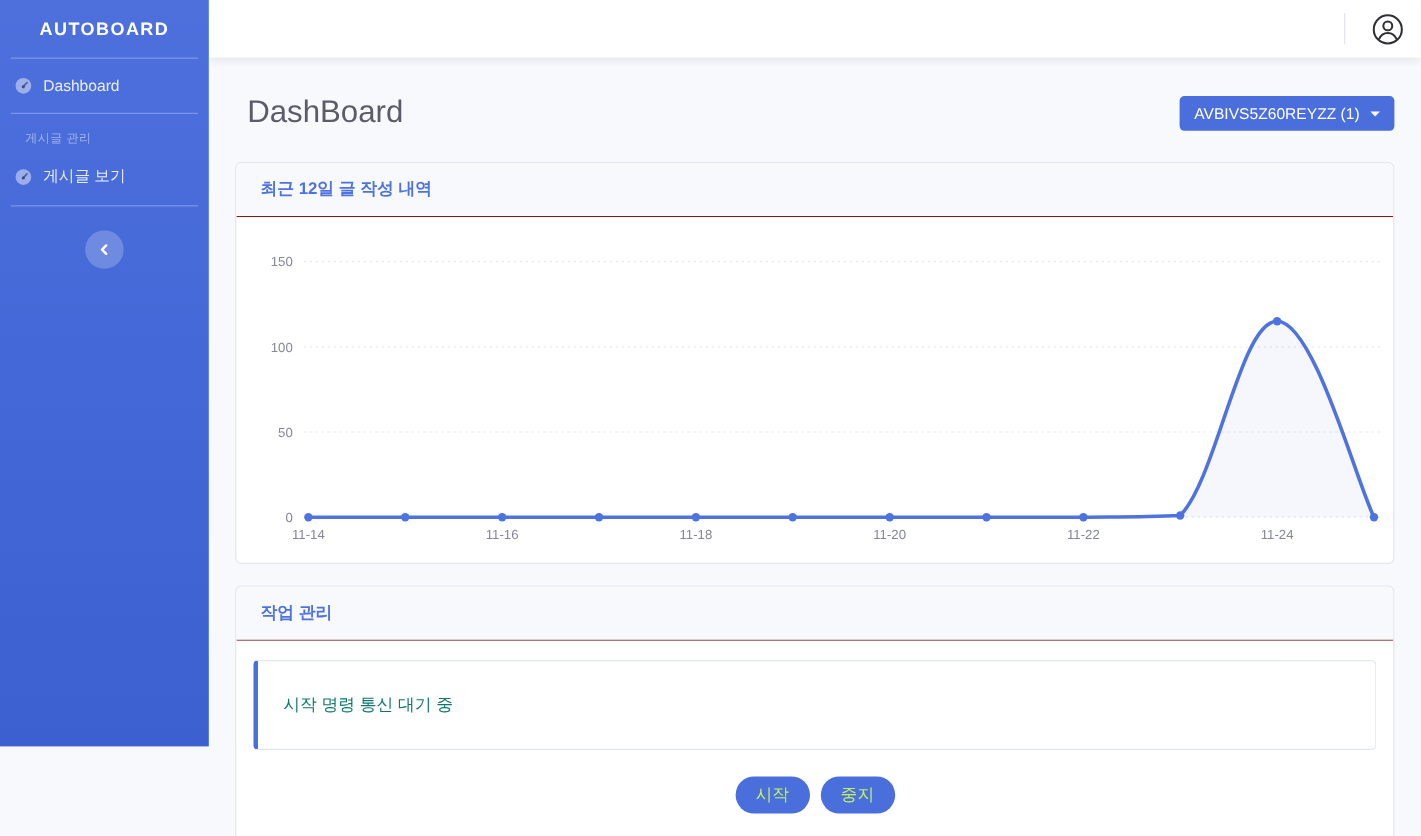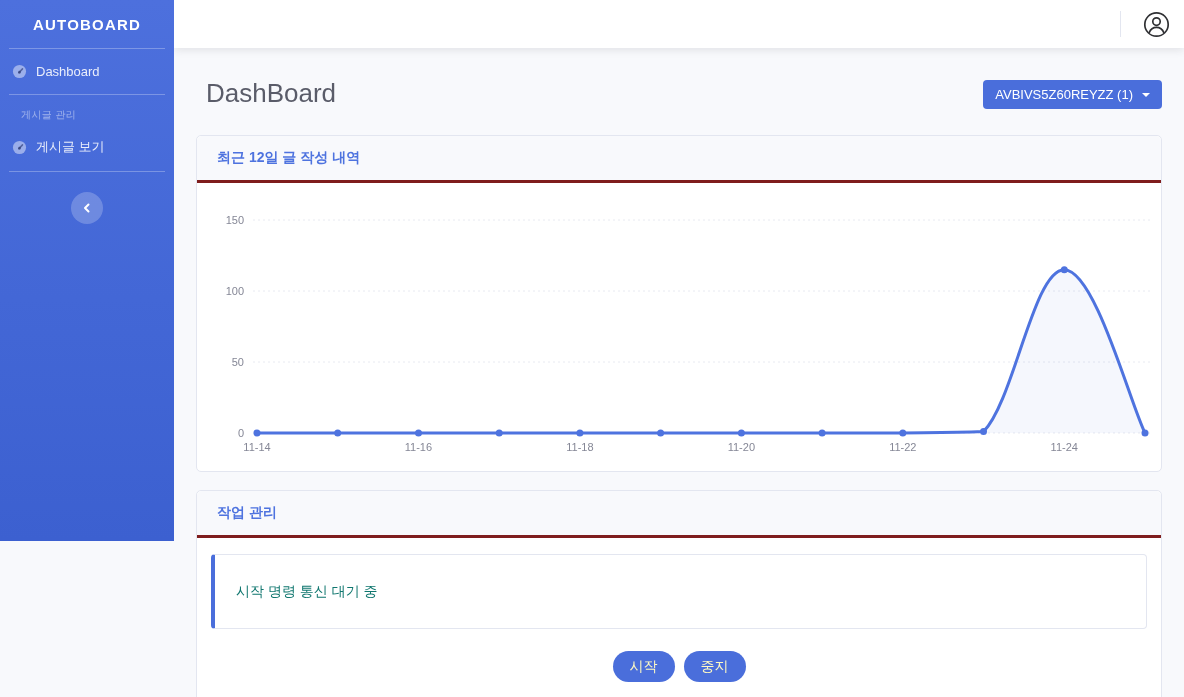--- a/index.html
+++ b/index.html
@@ -7,21 +7,21 @@
   body {
     font-family: "Liberation Sans", "DejaVu Sans", sans-serif;
     background:#f8f9fc;
     position:relative;
     overflow:hidden;
     color:#5a5c69;
   }
 
   
   .sidebar {
-    position:absolute; left:0; top:0; width:174px; height:541px;
+    position:absolute; left:0; top:0; width:174px; height:622px;
     background:linear-gradient(180deg, #4d70dd 0%, #4367d6 55%, #3c60d0 100%);
     color:#fff; z-index:3;
   }
   .brand {
     height:48px; display:flex; align-items:center; justify-content:center;
     font-weight:700; font-size:15px; letter-spacing:1.2px; color:#fff; cursor:pointer;
   }
   .sb-divider { border-top:1px solid rgba(255,255,255,0.28); margin:0 9px; }
   .nav-item {
     display:flex; align-items:center; gap:9px;
@@ -56,34 +56,34 @@
   .page-title { font-size:26px; font-weight:400; color:#5a5c69; padding-left:10px; }
   .account-btn {
     background:#4a6edb; color:#ffffff; border:none; border-radius:4px;
     height:29px; padding:0 12px; font-size:13px; display:flex; align-items:center; gap:9px;
     cursor:pointer; margin-top:2px;
   }
   .caret { width:0; height:0; border-left:4px solid transparent; border-right:4px solid transparent; border-top:4px solid #fff; }
 
   .card { background:#fff; border:1px solid #e3e6f0; border-radius:5px; margin-bottom:18px; }
   .card-header {
-    padding:13px 20px; background:#f8f9fc; border-bottom:3px solid #7f1d1d;
+    padding:13px 20px; background:#f8f9fc; border-bottom:1px solid #7f1d1d;
     border-radius:5px 5px 0 0; color:#4e73df; font-weight:700; font-size:14px;
   }
   .chart-body { padding:14px 16px 2px; }
   .job-body { padding:16px 14px 30px; }
 
   .alert-box {
     border:1px solid #e3e6f0; border-left:4px solid #4a6edb; border-radius:4px;
     background:#fff; height:75px; display:flex; align-items:center;
     padding:0 21px; color:#0f766e; font-size:14px; margin-bottom:22px;
   }
   .btn-row { display:flex; justify-content:center; gap:9px; }
   .pill-btn {
-    background:#4a6edb; color:#fef9c3; border:none; border-radius:17px;
+    background:#4a6edb; color:#bef264; border:none; border-radius:17px;
     height:31px; padding:0 17px; font-size:14px; cursor:pointer; white-space:nowrap;
   }
 </style>
 </head>
 <body>
 
 <aside class="sidebar">
   <div class="brand">AUTOBOARD</div>
   <div class="sb-divider"></div>
 

